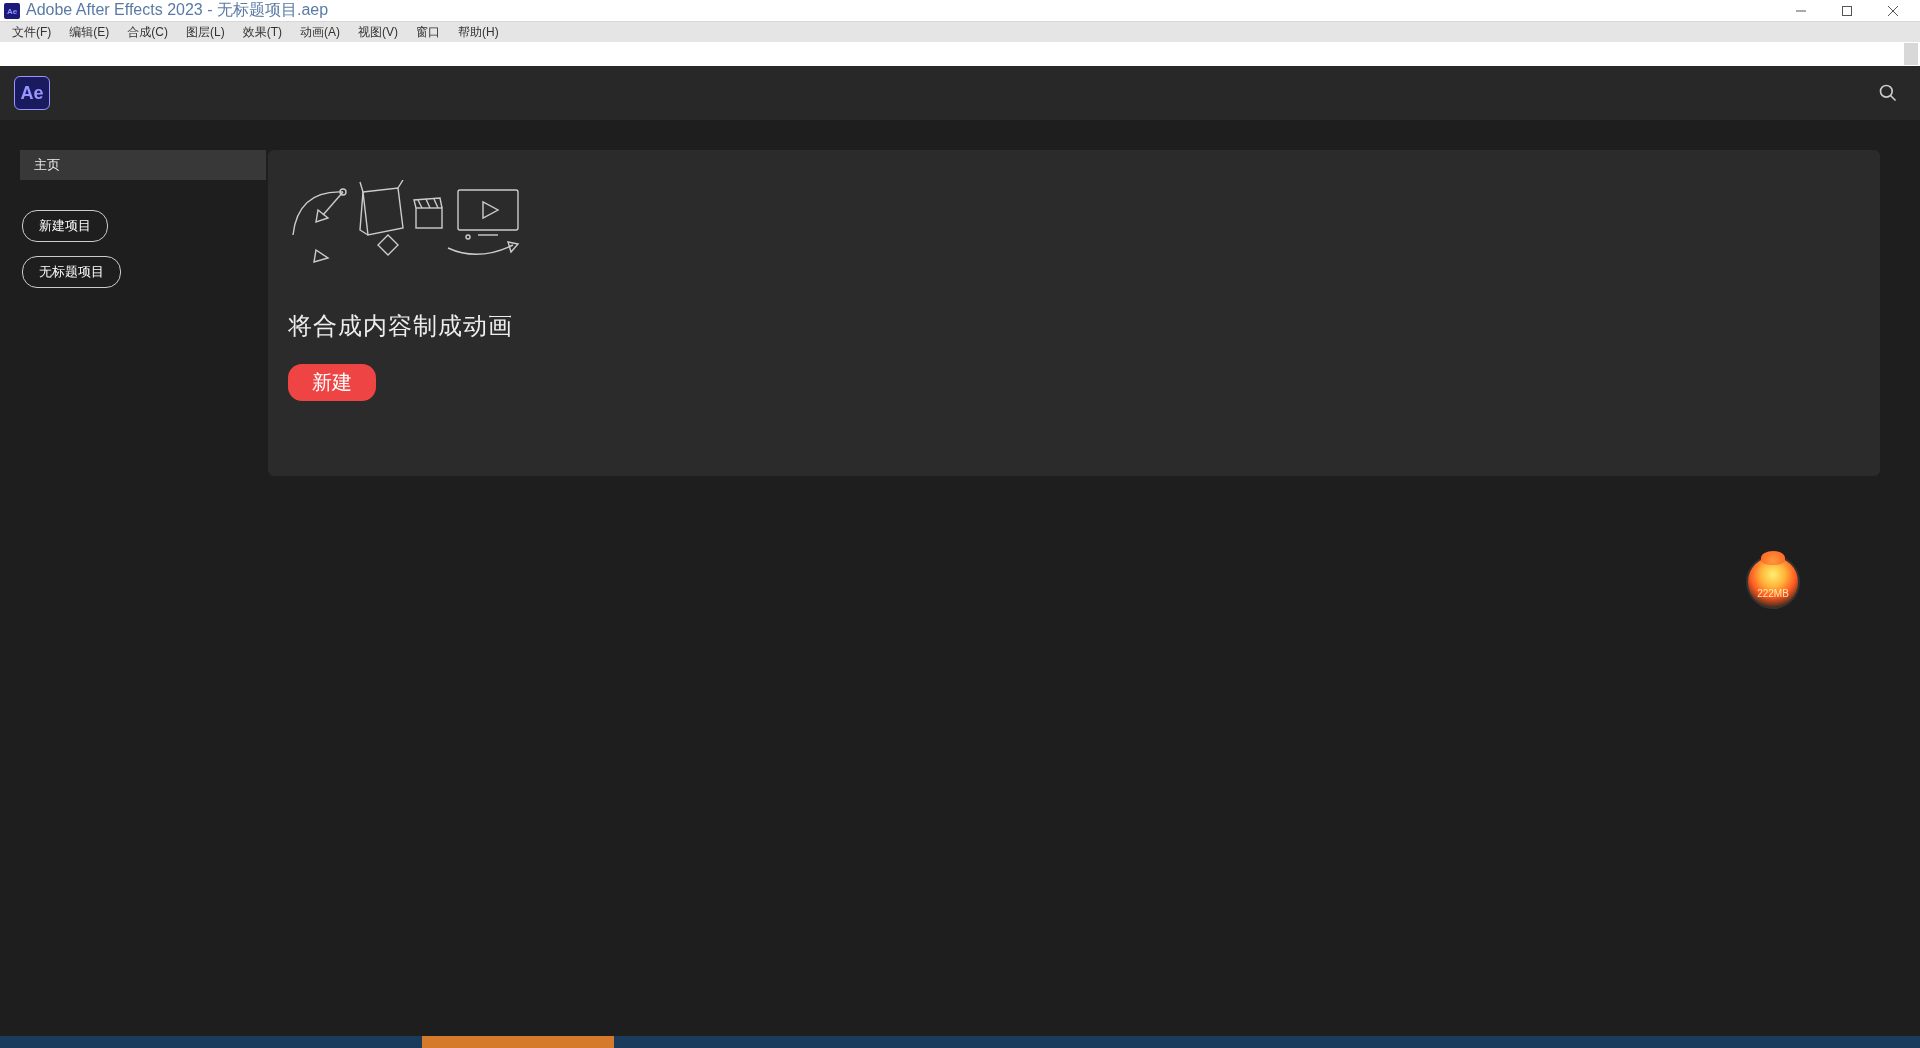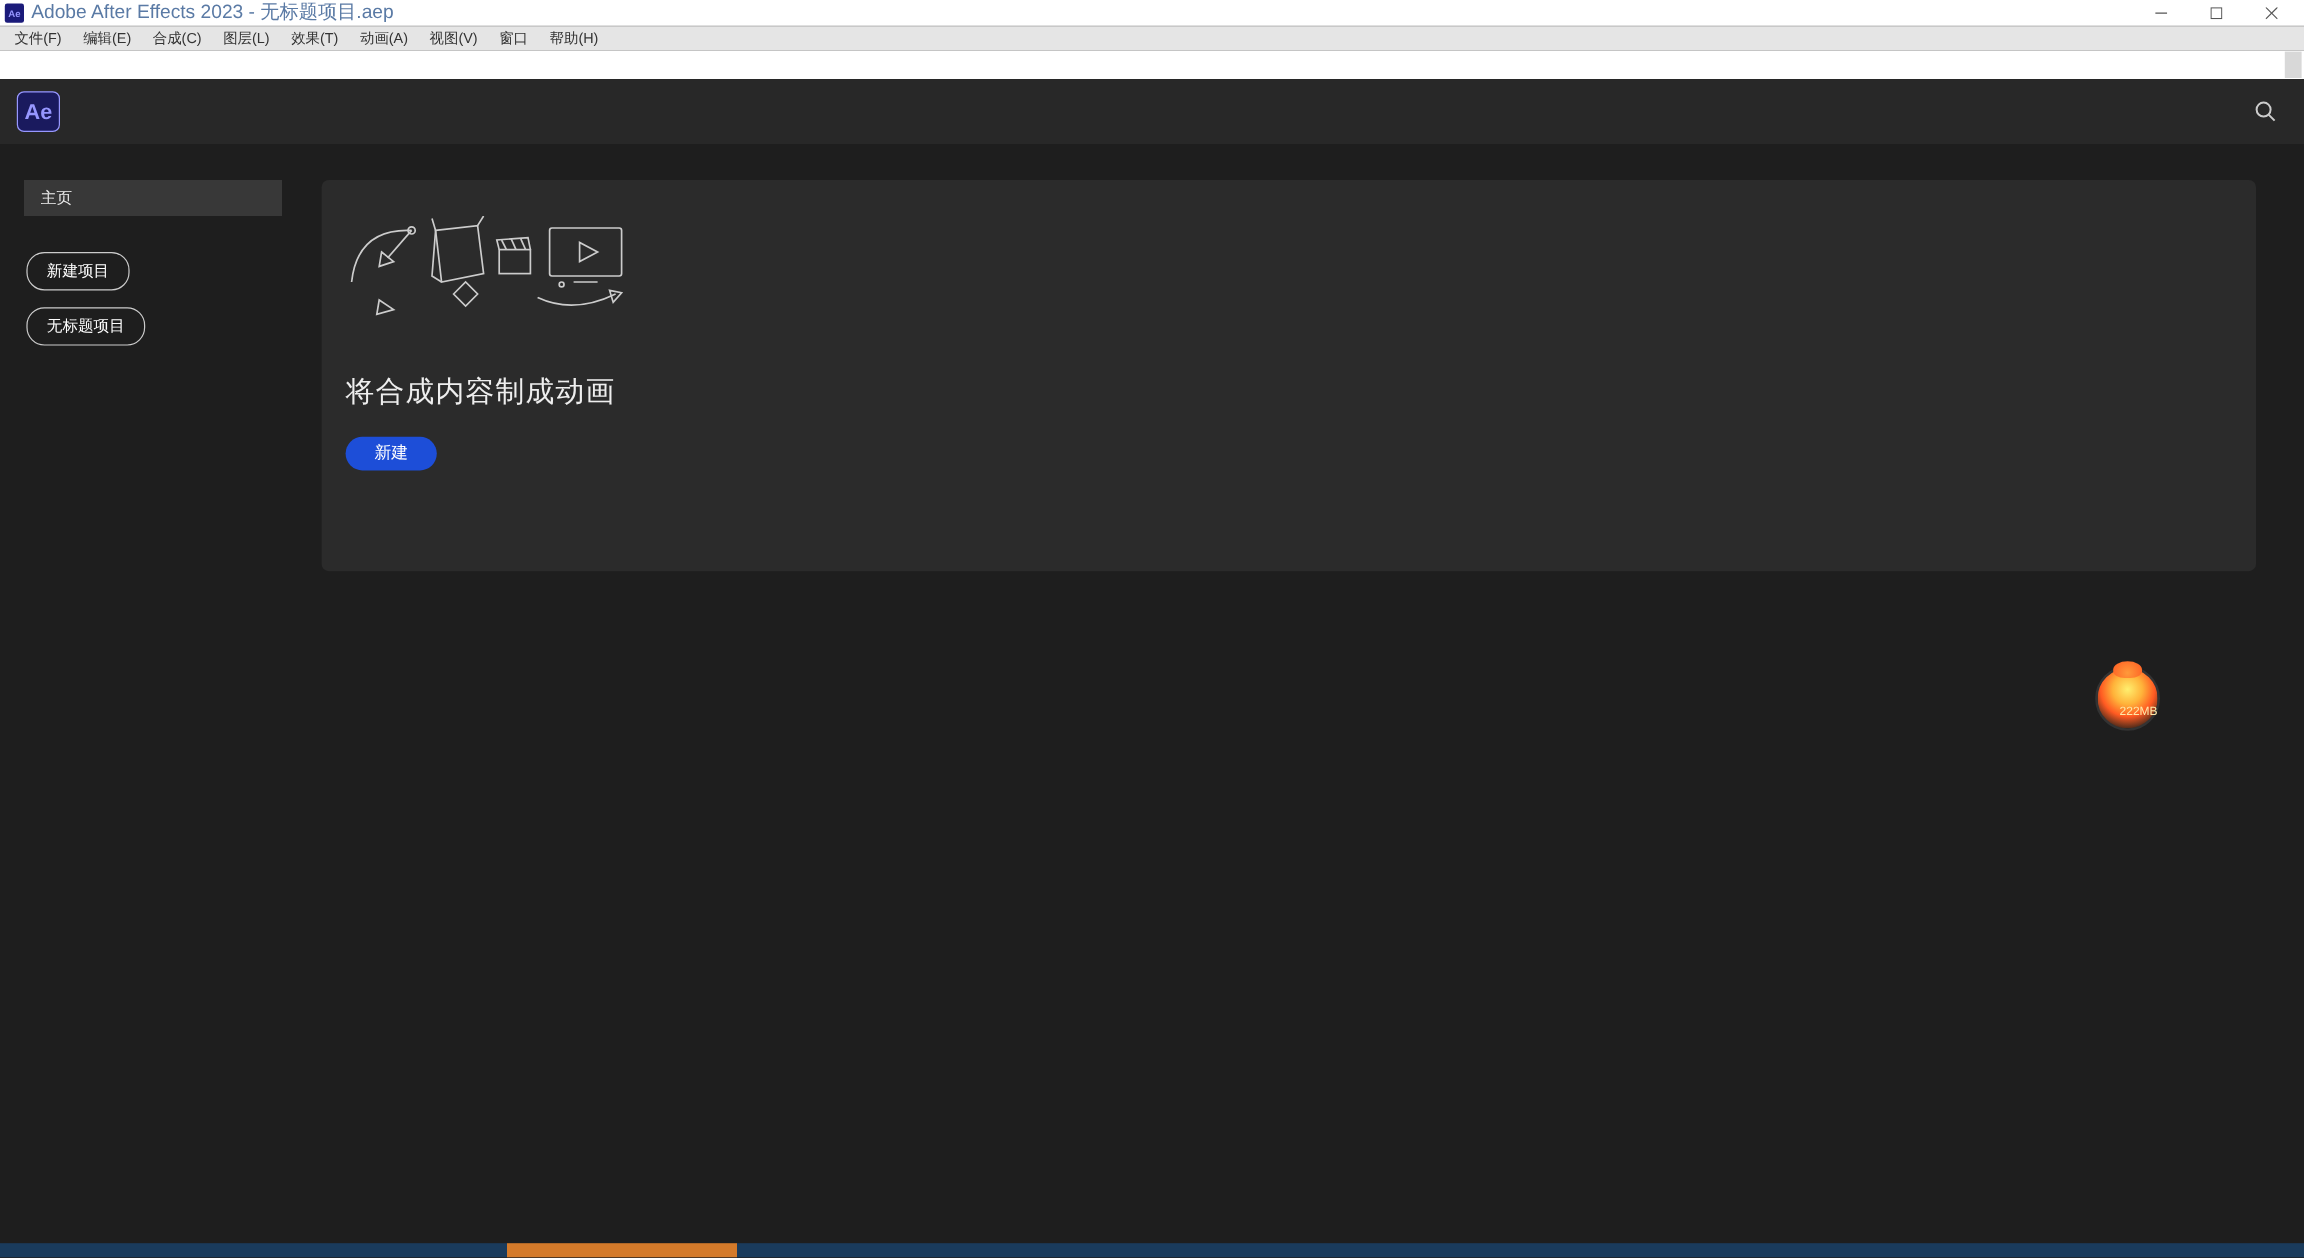--- a/index.html
+++ b/index.html
@@ -119,21 +119,21 @@
     .left-side {
       width: 220px;
       flex-shrink: 0;
     }
     .home-tab {
       background: #383838;
       display: flex;
       align-items: center;
       padding: 0 14px;
       height: 30px;
-      width: 215px;
+      width: 246px;
       font-size: 13px;
       color: #eee;
     }
     .side-actions {
       margin-top: 30px;
       display: flex; flex-direction: column;
       gap: 14px;
       padding-left: 2px;
       justify-content: center;
     }
@@ -168,41 +168,41 @@
       display: flex; align-items: center; justify-content: center;
     }
     .illus svg { width: 100%; height: 100%; }
     .card-title {
       font-size: 24px;
       color: #eee;
       margin-bottom: 22px;
       letter-spacing: 1px;
     }
     .blue-btn {
-      background: #1d4ed8;
+      background: #ef4444;
       color: #fff;
       border: none;
       border-radius: 14px;
       padding: 5px 24px;
-      font-size: 14px;
+      font-size: 20px;
       cursor: pointer;
     }
 
     
     .mem-badge {
       position: absolute;
       right: 120px;
       top: 555px;
       width: 54px; height: 54px;
       border-radius: 50%;
       background: radial-gradient(circle at 50% 35%, #ffef6e 0%, #ffb33a 30%, #ff5a22 55%, #4a2a1a 80%, #1a1a1a 100%);
       border: 2px solid #333;
       display: flex;
       align-items: flex-end;
-      justify-content: flex-end;
+      justify-content: center;
       padding-bottom: 8px;
       font-size: 10px;
       color: #ffe9a8;
     }
     .mem-badge::before {
       content: "";
       position: absolute;
       top: -6px; left: 50%; transform: translateX(-50%);
       width: 24px; height: 14px;
       background: radial-gradient(circle at 50% 70%, #ff9a3a 0%, #ff5a22 100%);

